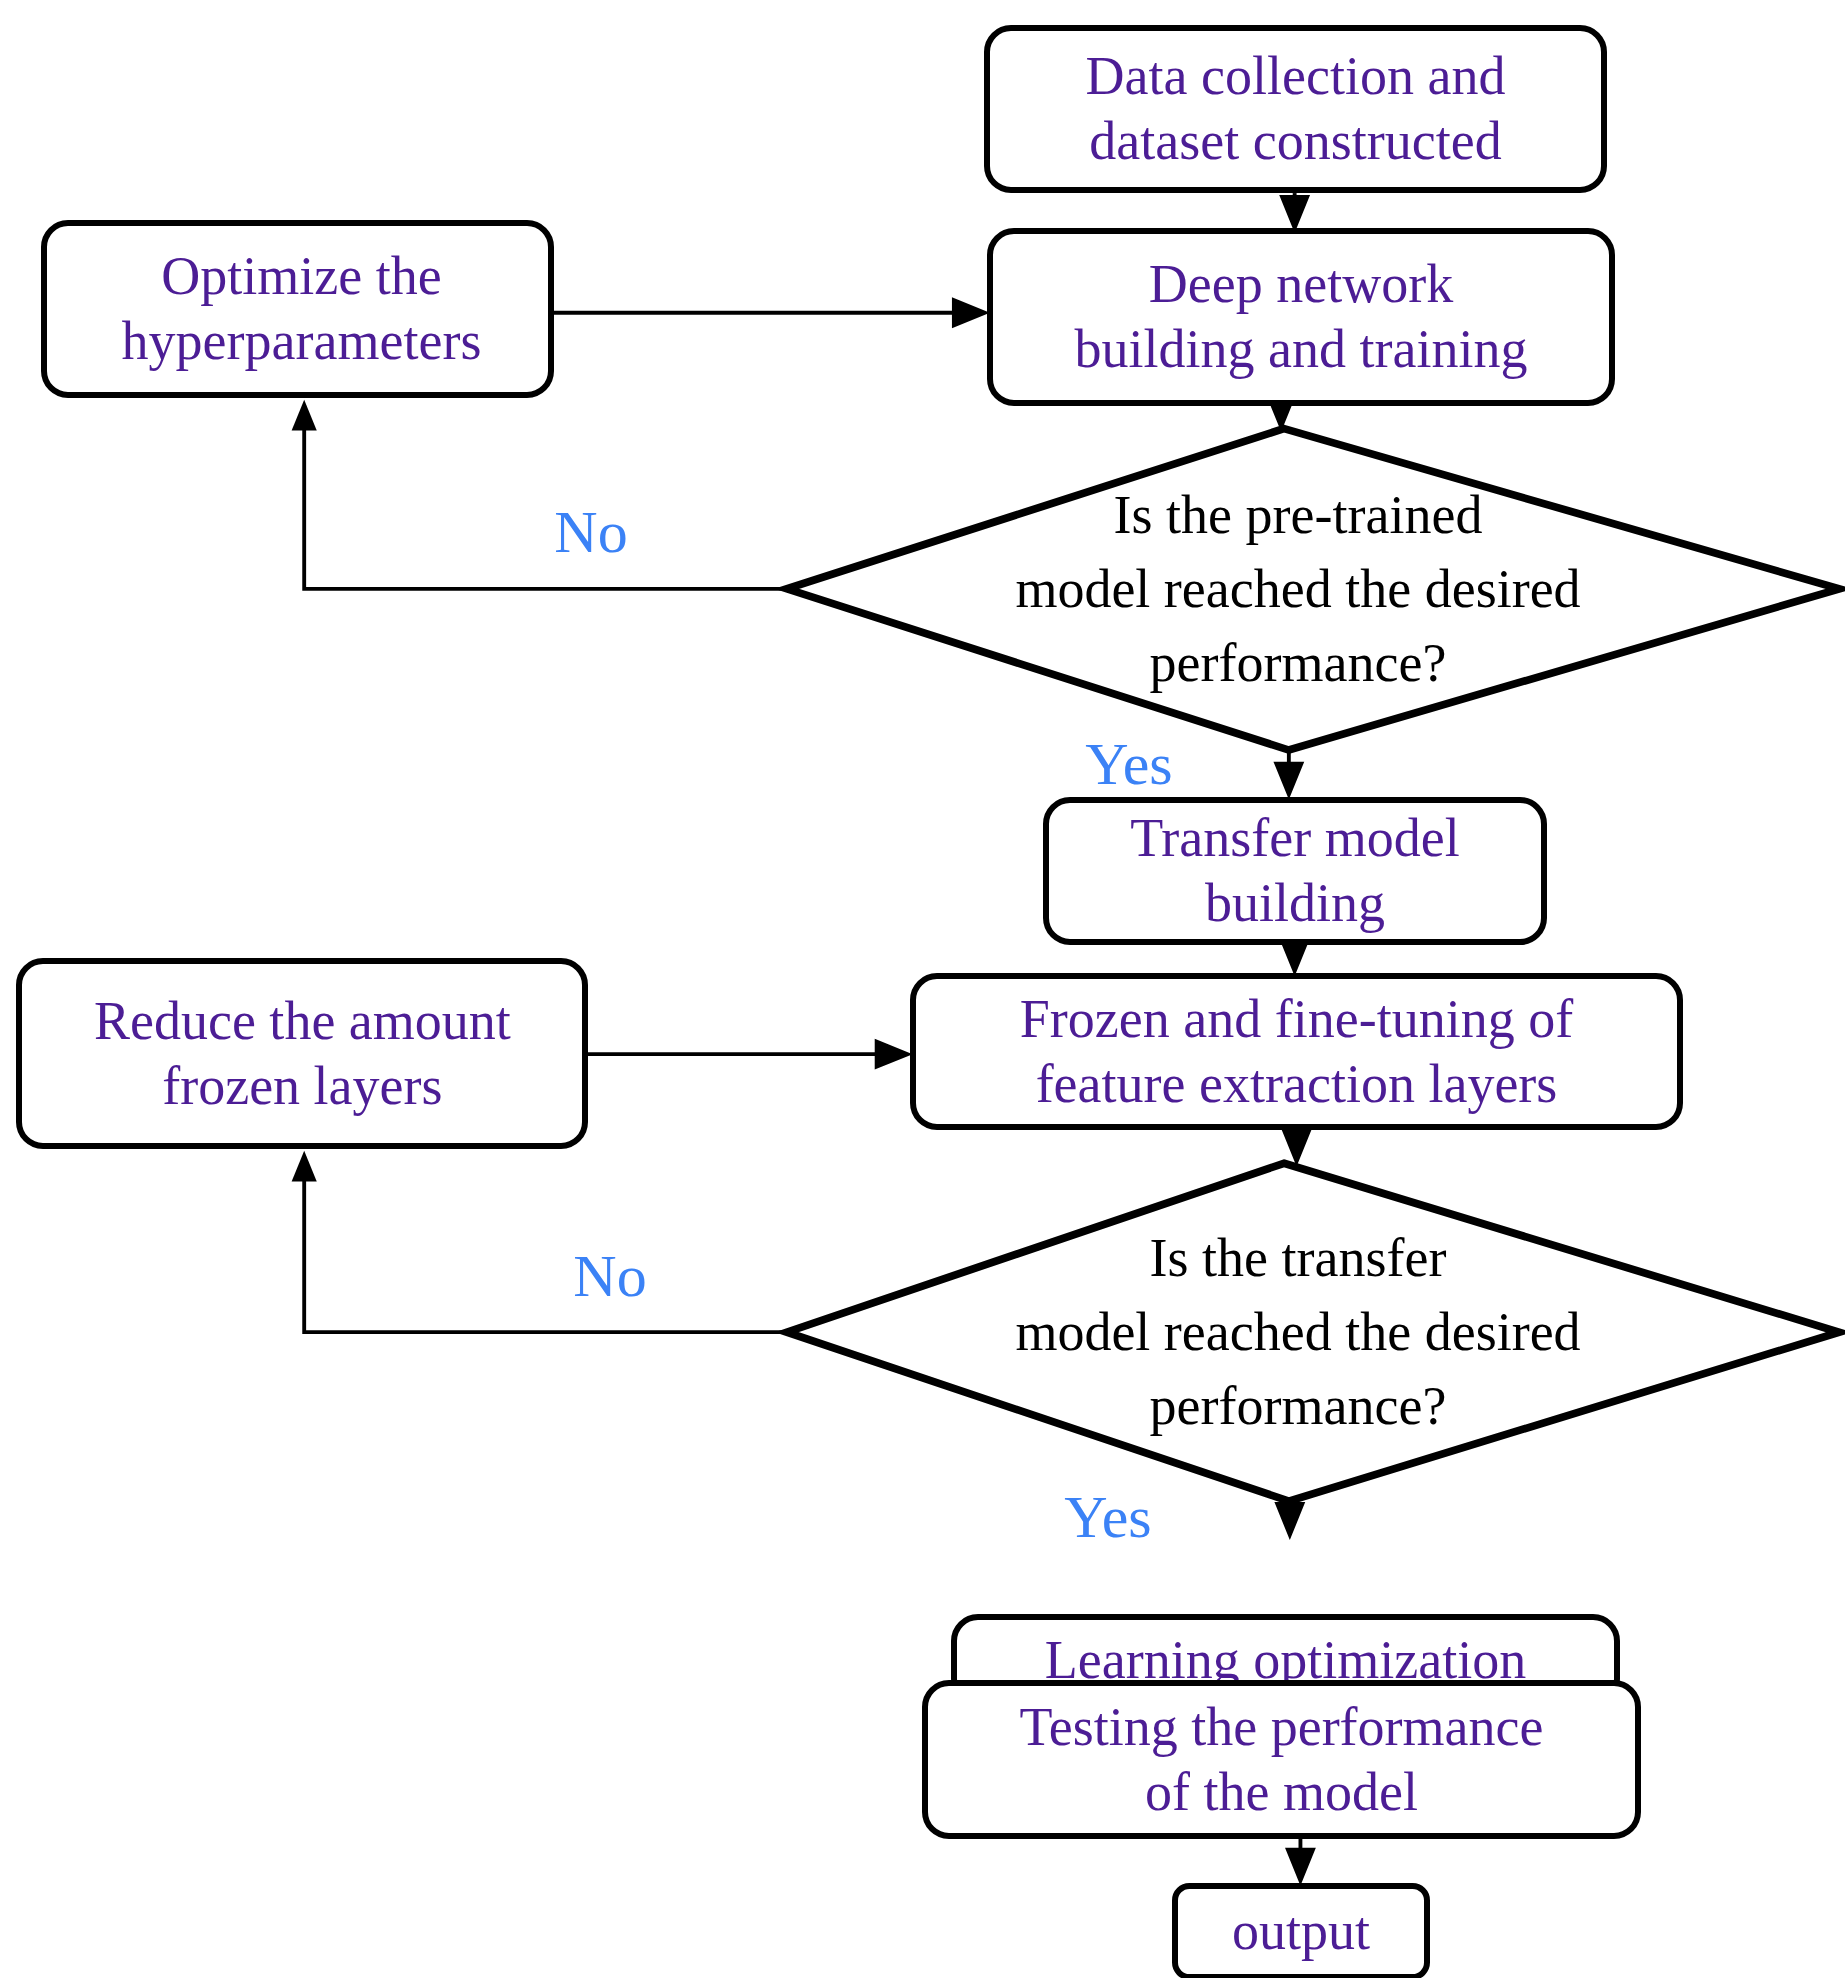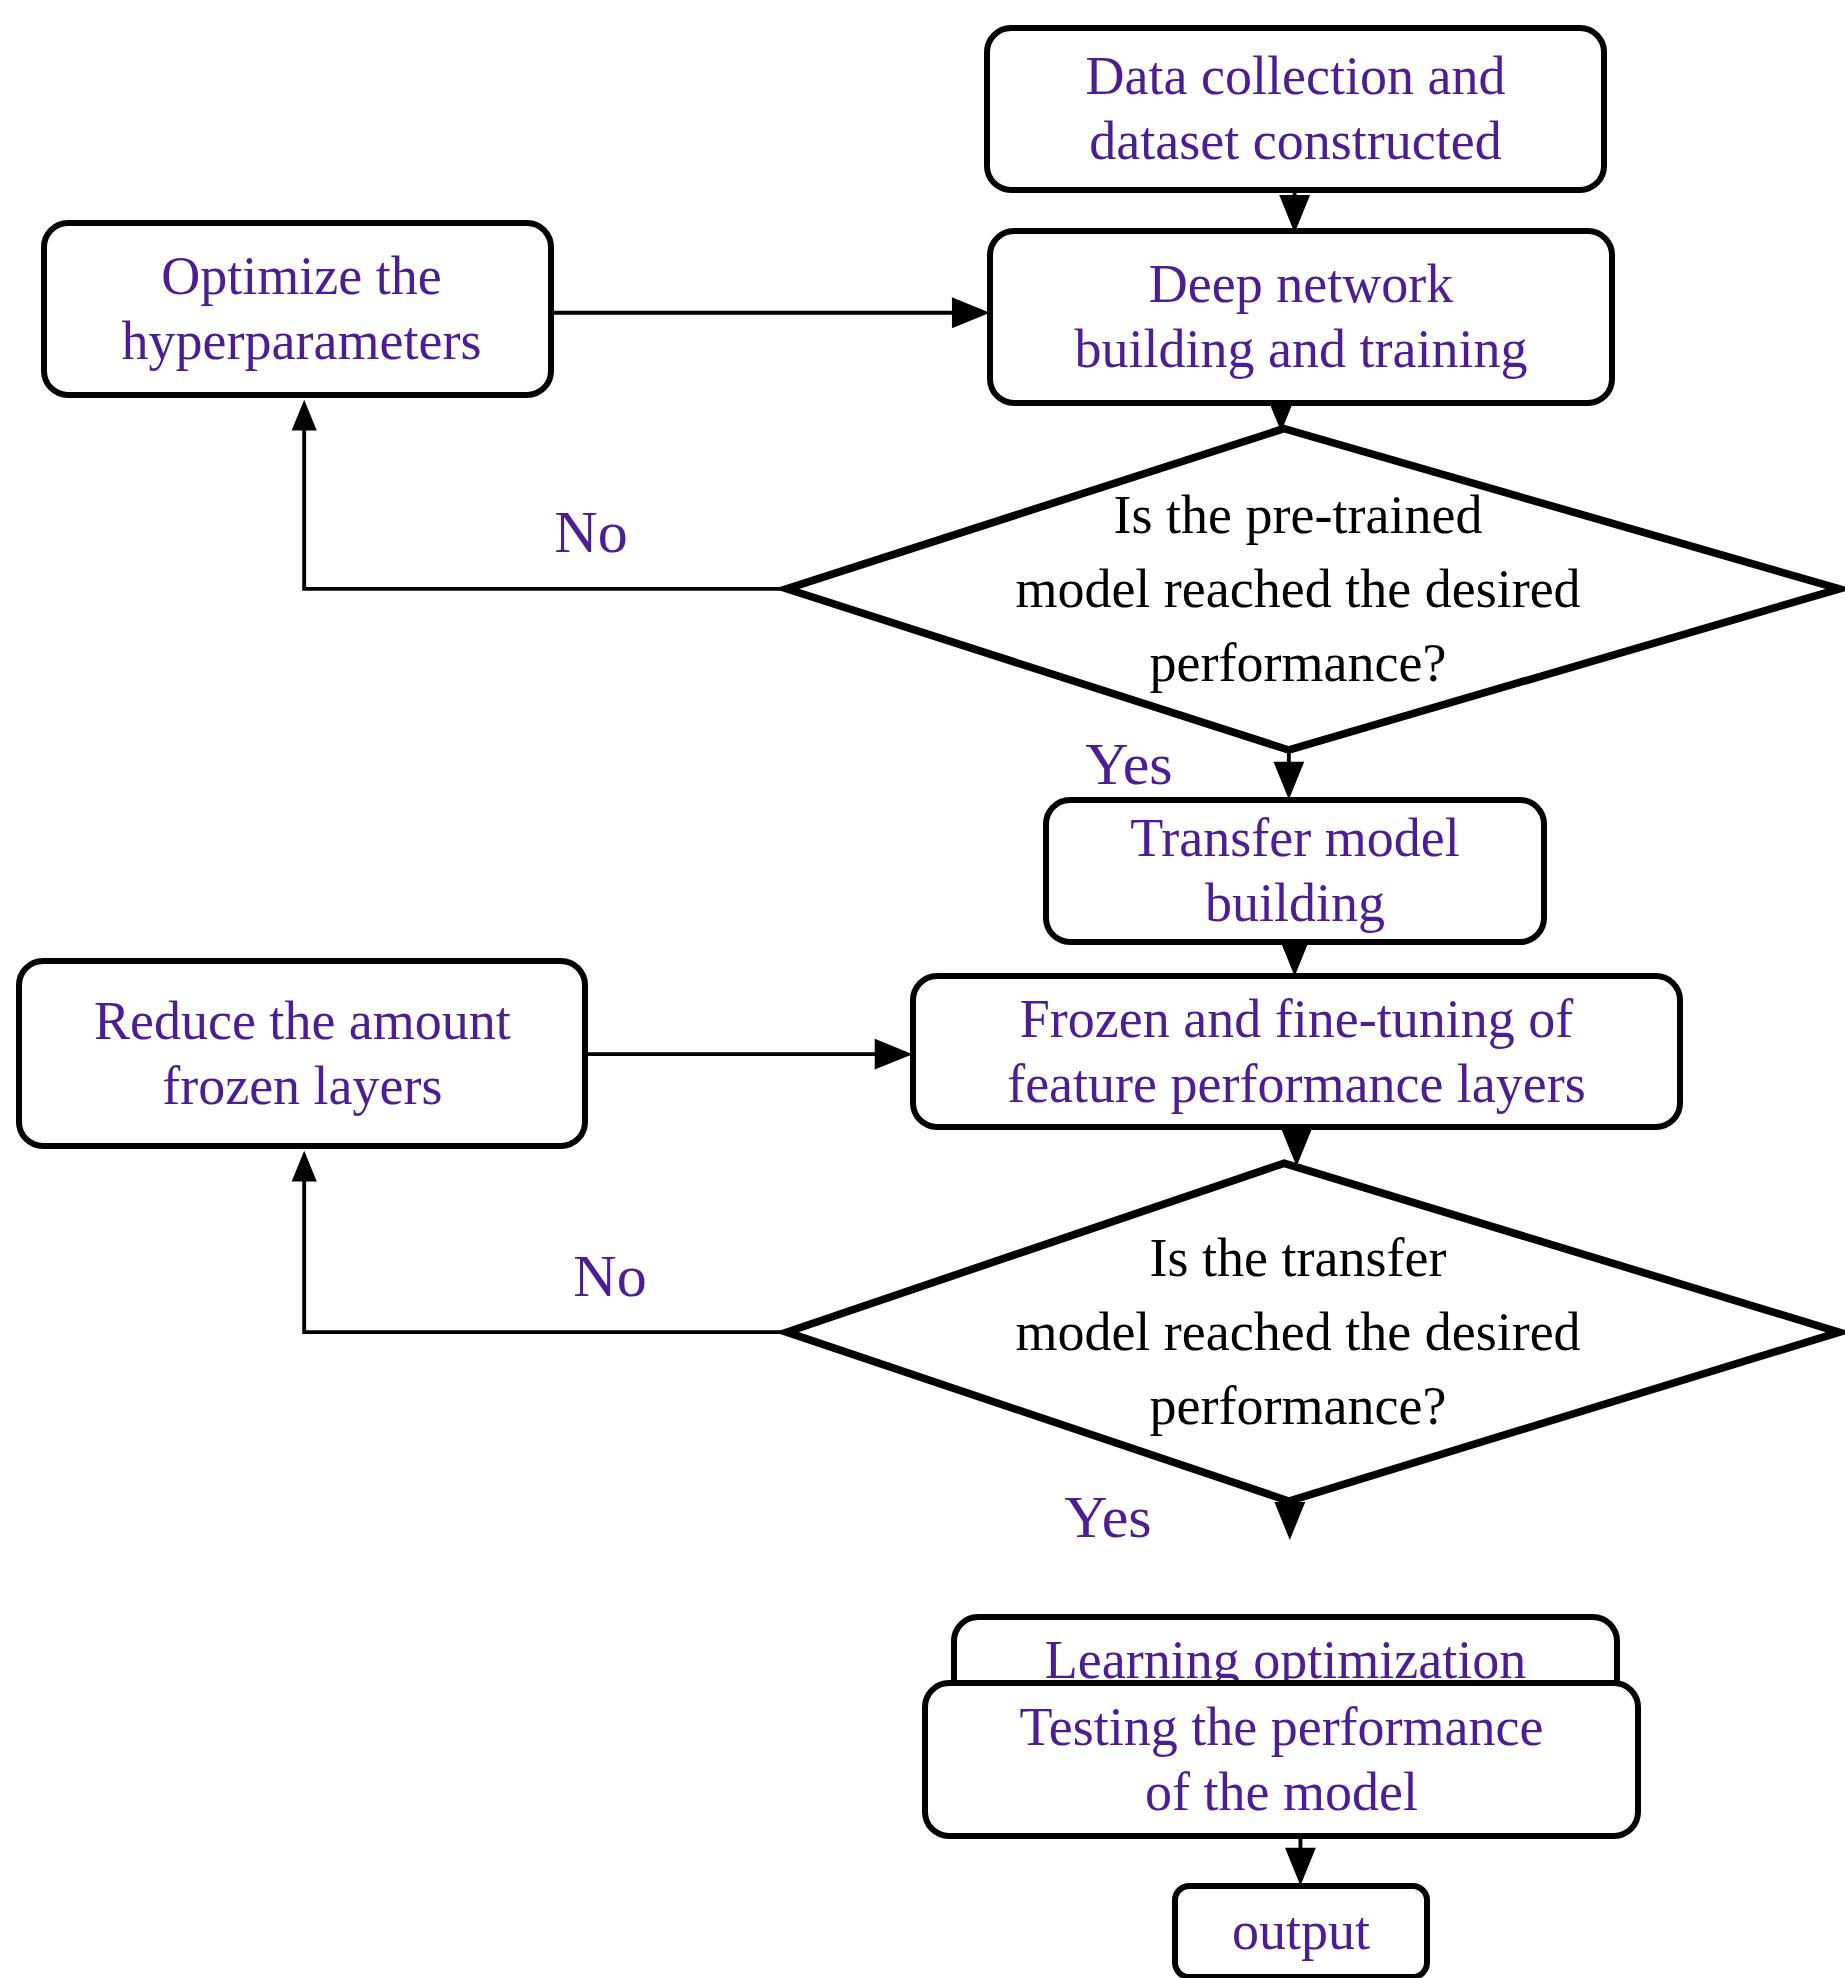--- a/index.html
+++ b/index.html
@@ -18,21 +18,21 @@
   }
   .diamond-text{
     position:absolute;box-sizing:border-box;
     display:flex;align-items:center;justify-content:center;
     text-align:center;white-space:pre-line;
     font-size:54px;line-height:74px;color:#000;
   }
   .edge-label{
     position:absolute;box-sizing:border-box;
     display:flex;align-items:center;justify-content:center;
-    font-size:60px;color:#4c1d95;
+    font-size:60px;color:#3b82f6;
   }
 </style>
 </head>
 <body>
 
 <div id="canvas">
 
   <svg id="connector-layer" width="1845" height="1978" viewBox="0 0 1911 2049">
 
     <polygon points="1330,444 1905,610 1335,777 815,610" fill="#ffffff" stroke="#000000" stroke-width="8"></polygon>
@@ -81,21 +81,21 @@
   <div class="node" style="left:987px;top:228px;width:628px;height:178px;">Deep network
 building and training</div>
 
   <div class="node" style="left:1043px;top:797px;width:504px;height:148px;">Transfer model
 building</div>
 
   <div class="node" style="left:16.4px;top:958px;width:572px;height:191px;">Reduce the amount
 frozen layers</div>
 
   <div class="node" style="left:910px;top:973px;width:773px;height:157px;">Frozen and fine-tuning of
-feature performance layers</div>
+feature extraction layers</div>
 
   <div class="node" style="left:951px;top:1614px;width:669px;height:92px;">Learning optimization</div>
 
   <div class="node" style="left:922px;top:1680px;width:719px;height:159px;">Testing the performance
 of the model</div>
 
   <div class="node" style="left:1172px;top:1883px;width:258px;height:97px;border-radius:17.4px;">output</div>
 
   <div class="diamond-text" style="left:772px;top:477px;width:1052px;height:223px;">Is the pre-trained
 model reached the desired

